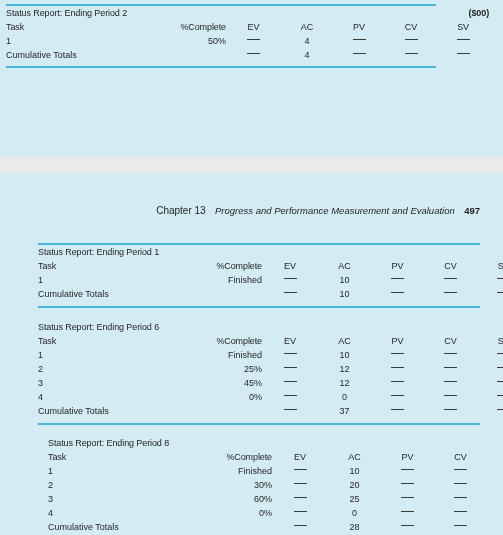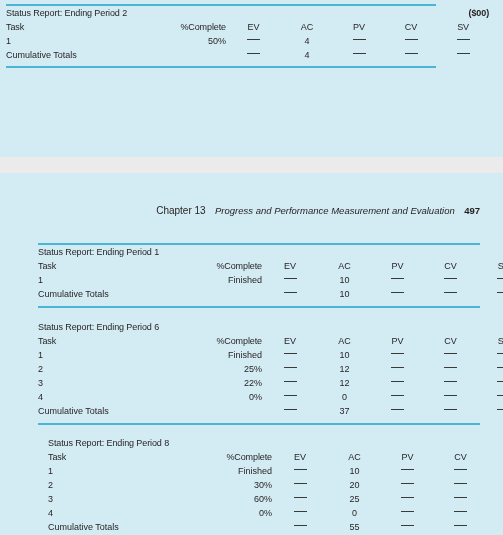--- a/index.html
+++ b/index.html
@@ -268,21 +268,21 @@
         <td class="c-task">2</td>
         <td class="c-pct">25%</td>
         <td class="c-num"><span class="dash"></span></td>
         <td class="c-num">12</td>
         <td class="c-num"><span class="dash"></span></td>
         <td class="c-num"><span class="dash"></span></td>
         <td class="c-num"><span class="dash"></span></td>
       </tr>
       <tr class="data-row">
         <td class="c-task">3</td>
-        <td class="c-pct">22%</td>
+        <td class="c-pct">45%</td>
         <td class="c-num"><span class="dash"></span></td>
         <td class="c-num">12</td>
         <td class="c-num"><span class="dash"></span></td>
         <td class="c-num"><span class="dash"></span></td>
         <td class="c-num"><span class="dash"></span></td>
       </tr>
       <tr class="data-row">
         <td class="c-task">4</td>
         <td class="c-pct">0%</td>
         <td class="c-num"><span class="dash"></span></td>
@@ -361,21 +361,21 @@
         <td class="c-pct">0%</td>
         <td class="c-num"><span class="dash"></span></td>
         <td class="c-num">0</td>
         <td class="c-num"><span class="dash"></span></td>
         <td class="c-num"><span class="dash"></span></td>
         <td class="c-num"><span class="dash"></span></td>
       </tr>
       <tr class="total-row">
         <td class="c-task" colspan="2">Cumulative Totals</td>
         <td class="c-num"><span class="dash"></span></td>
-        <td class="c-num">55</td>
+        <td class="c-num">28</td>
         <td class="c-num"><span class="dash"></span></td>
         <td class="c-num"><span class="dash"></span></td>
         <td class="c-num"><span class="dash"></span></td>
       </tr>
     </tbody>
   </table>
 
 </div>
 
 </body></html>

